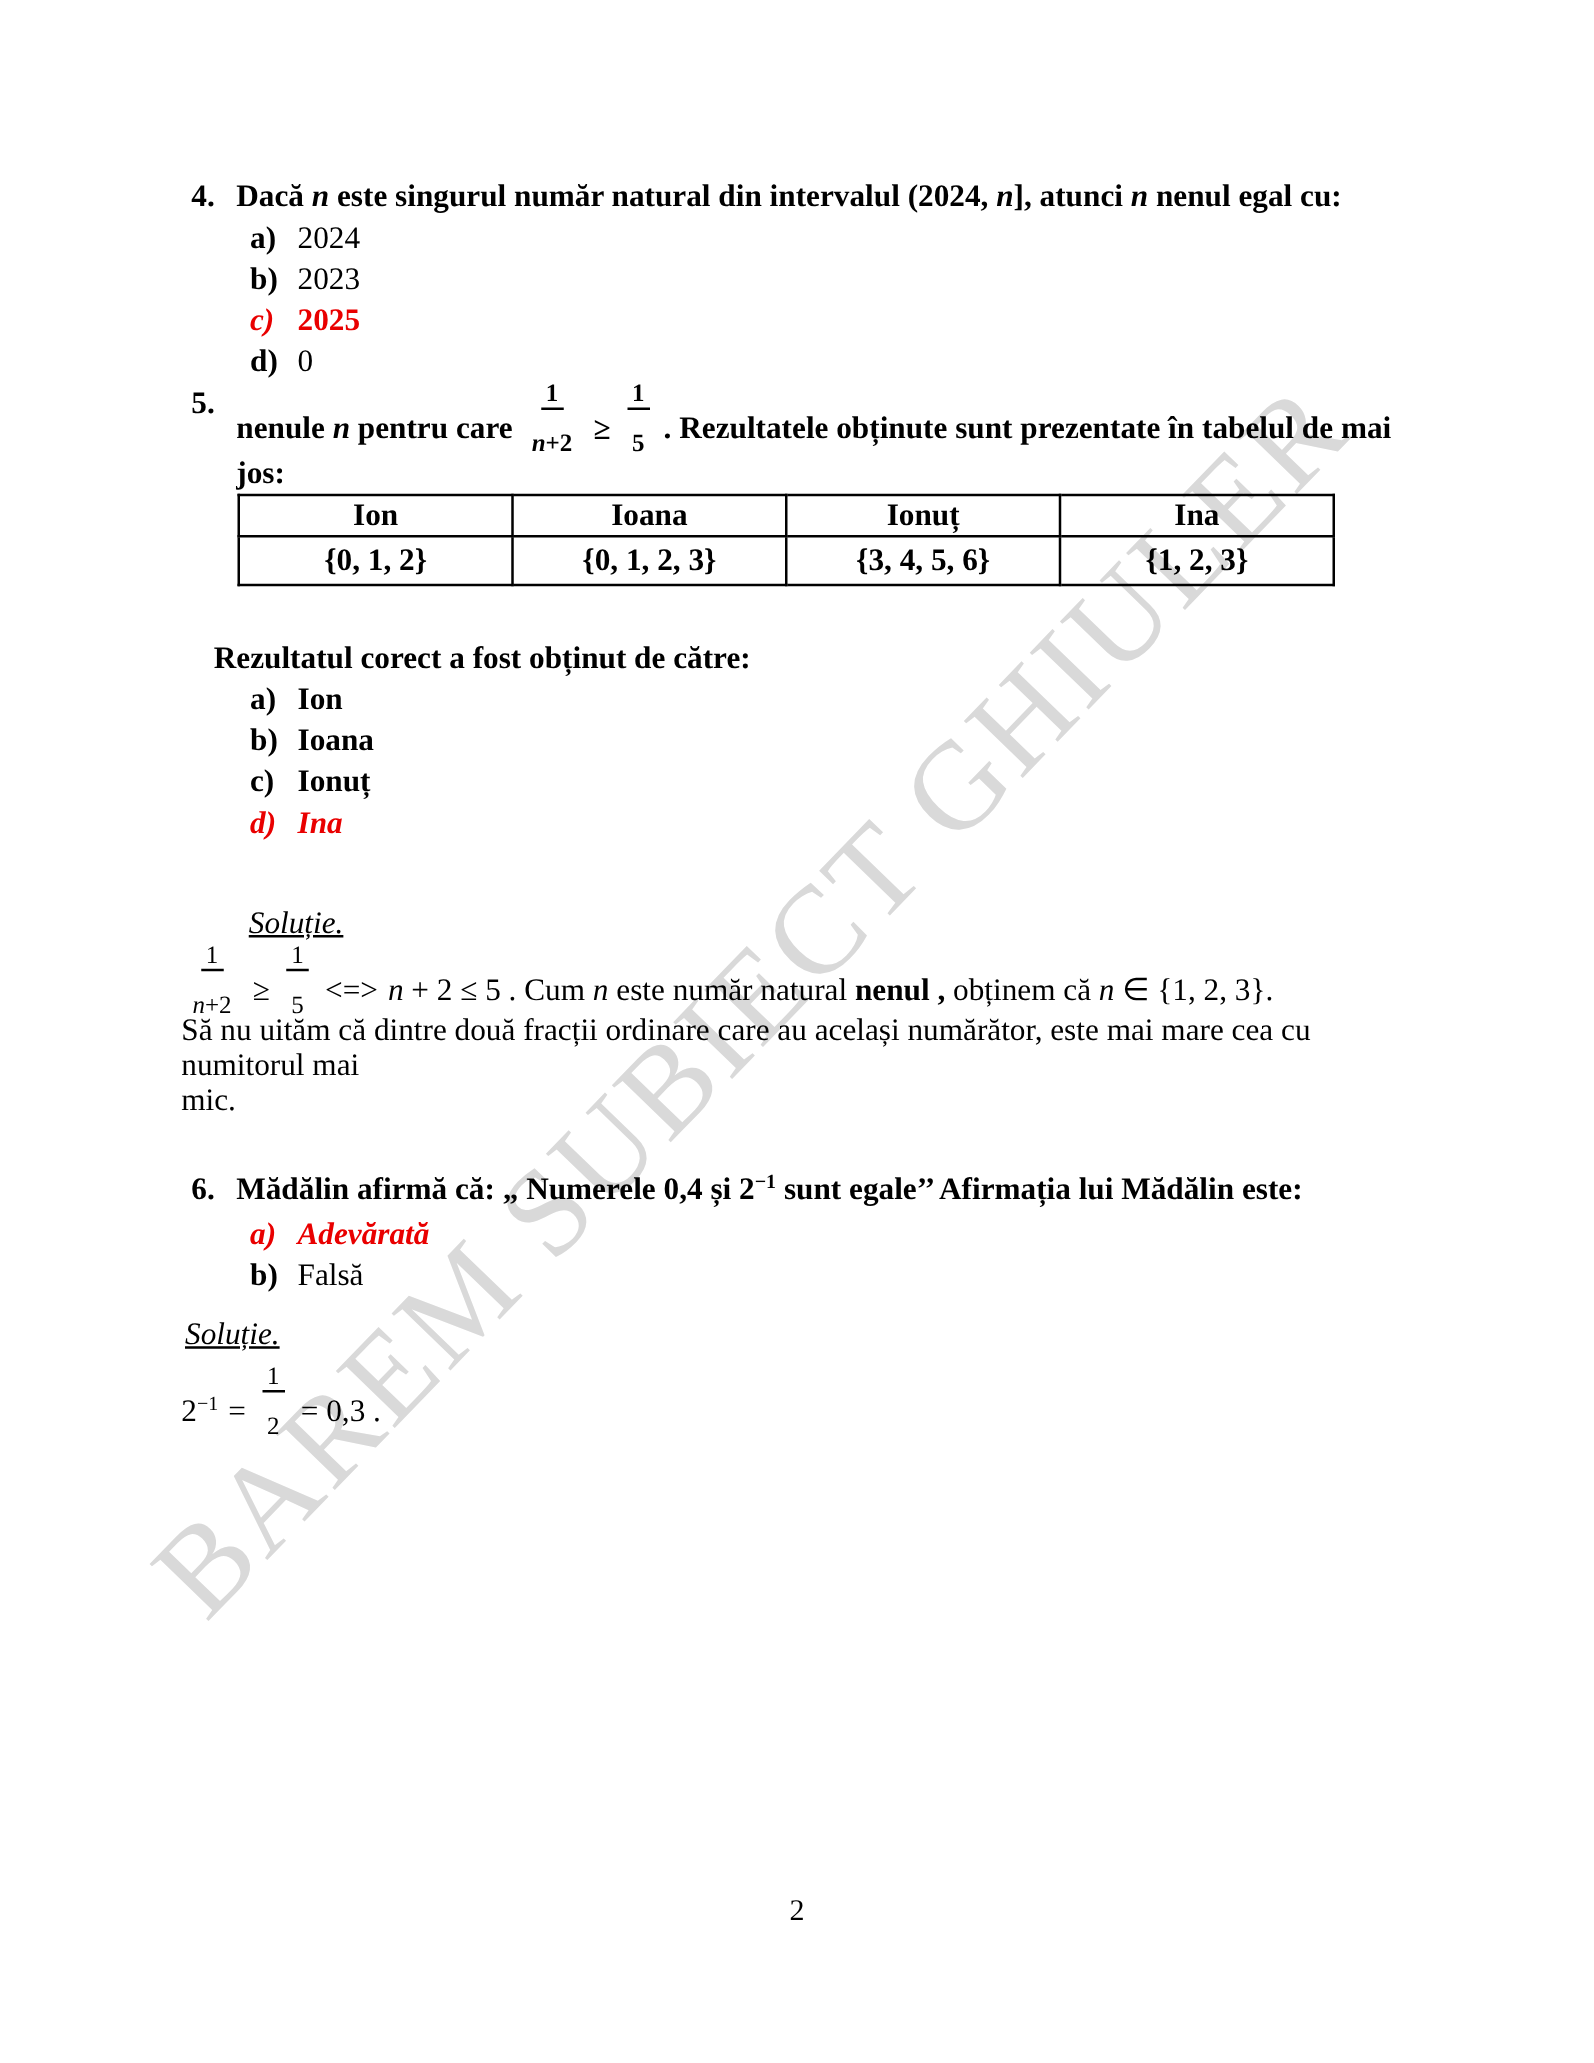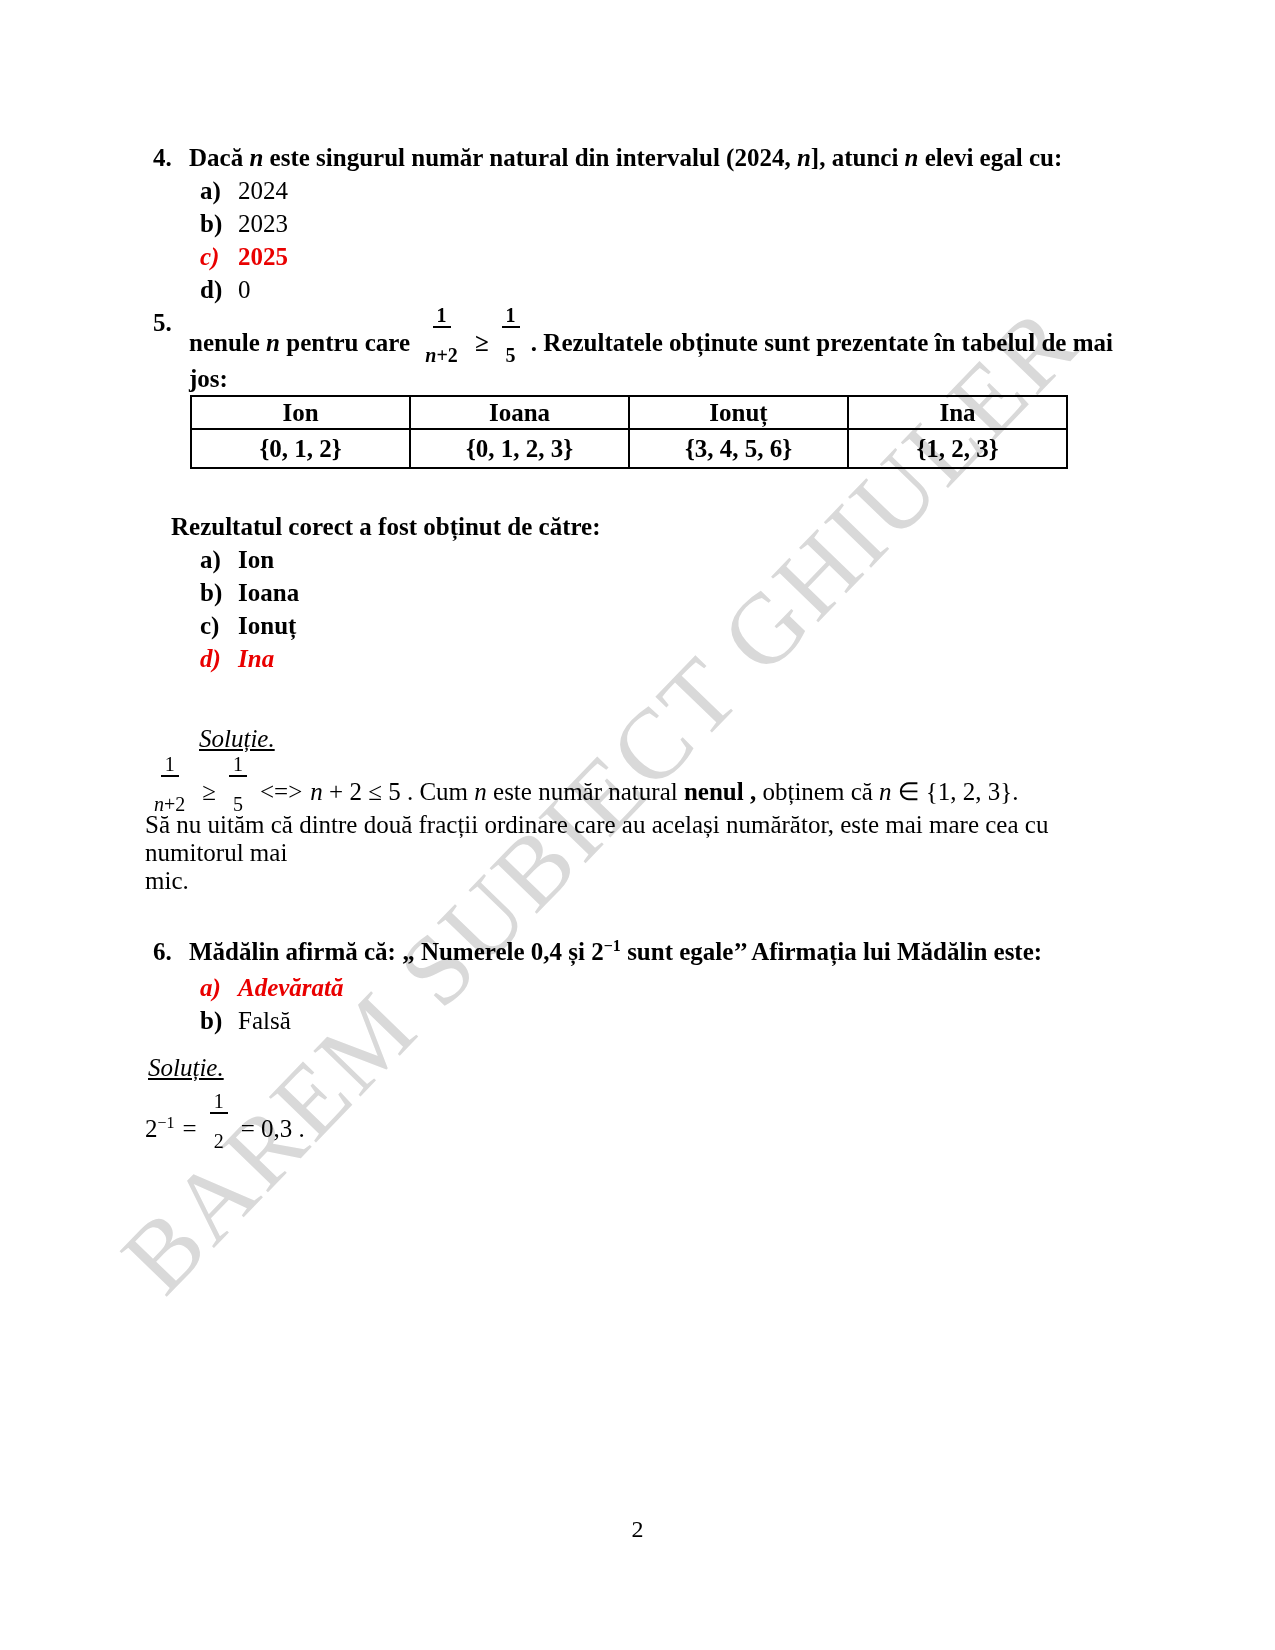--- a/index.html
+++ b/index.html
@@ -50,21 +50,21 @@
 
 <div class="page">
 
   <div class="watermark">BAREM SUBIECT GHIULER</div>
 
   <div class="content">
 
     <div class="qitem">
       <span class="qnum">4.</span>
       <div class="qbody">
-        <span class="b">Dacă </span><span class="b i">n</span><span class="b"> este singurul număr natural din intervalul (2024, </span><span class="b i">n</span><span class="b">], atunci </span><span class="b i">n</span><span class="b"> elevi egal cu:</span>
+        <span class="b">Dacă </span><span class="b i">n</span><span class="b"> este singurul număr natural din intervalul (2024, </span><span class="b i">n</span><span class="b">], atunci </span><span class="b i">n</span><span class="b"> nenul egal cu:</span>
       </div>
     </div>
 
     <div class="opt">
       <span class="optletter">a)</span>
       <span>2024</span>
     </div>
     <div class="opt">
       <span class="optletter">b)</span>
       <span>2023</span>

